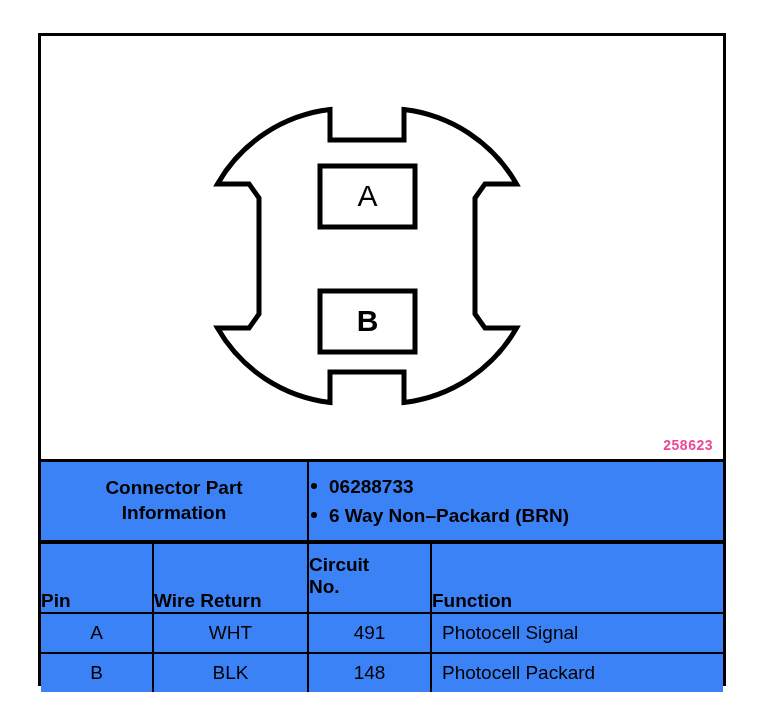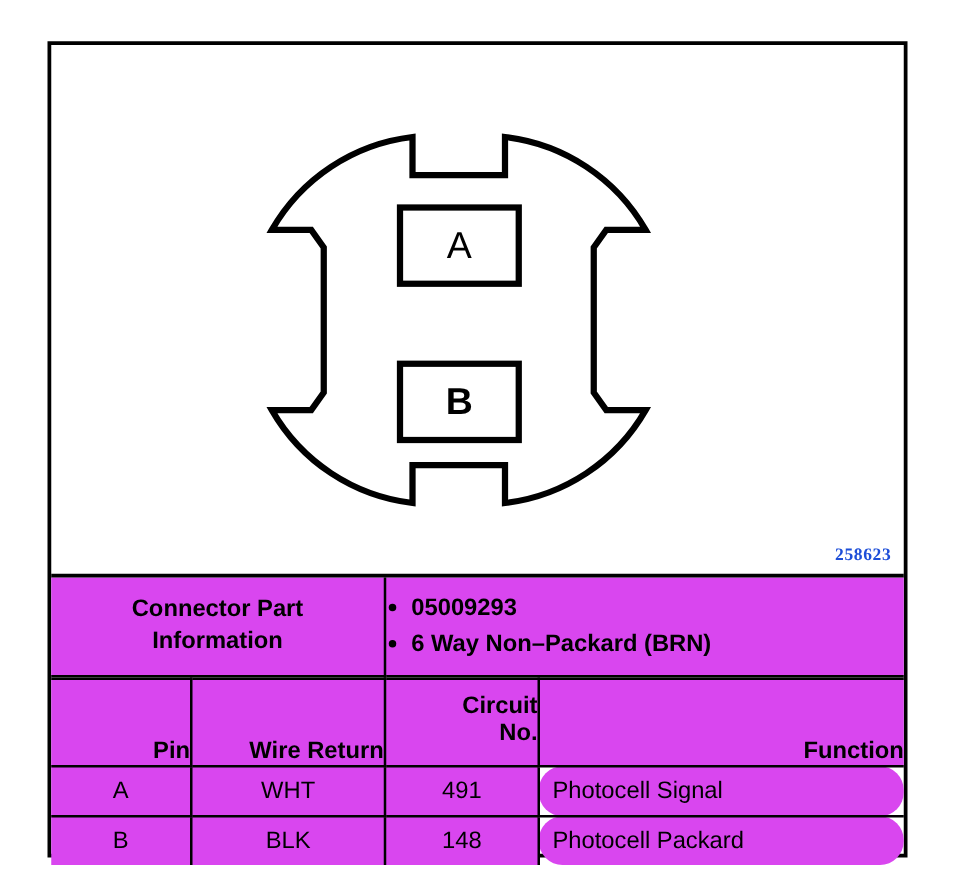--- a/index.html
+++ b/index.html
@@ -43,37 +43,37 @@
     width: 682px;
     height: 423px;
     display: block;
   }
   #ref-number {
     position: absolute;
     right: 10px;
     bottom: 6px;
     font-size: 14px;
     font-weight: bold;
-    font-family: Liberation Serif, serif;
-    color: #1d4ed8;
+    font-family: Liberation Sans, sans-serif;
+    color: #ec4899;
     letter-spacing: 0.5px;
   }
 
   
   table.grid {
     border-collapse: collapse;
     width: 100%;
     table-layout: fixed;
     font-family: "Liberation Sans", sans-serif;
   }
   table.grid td, table.grid th {
     border: 2px solid #000;
     padding: 0;
     color: #000;
-    background: #d946ef;
+    background: #3b82f6;
   }
   
   table.grid tr td:first-child,
   table.grid tr th:first-child { border-left: none; }
   table.grid tr td:last-child,
   table.grid tr th:last-child { border-right: none; }
 
   #part-info-table tr:first-child td { border-top: none; }
   #pin-table tr:last-child td { border-bottom: none; }
 
@@ -111,40 +111,39 @@
     top: 11px;
     width: 6px;
     height: 6px;
     background: #000;
     border-radius: 50%;
   }
 
   th.colhead {
     font-size: 19px;
     font-weight: bold;
-    text-align: right;
+    text-align: left;
     vertical-align: bottom;
     height: 64px;
     padding: 4px 4px 8px 4px;
     line-height: 1.15;
   }
   th.colhead.two-line { vertical-align: middle; padding-bottom: 4px;}
 
   td.datacell {
     font-size: 19px;
     font-weight: normal;
     text-align: center;
     height: 38px;
     padding: 2px 4px;
     line-height: 1.1;
   }
   td.datacell.fn {
     text-align: left;
     padding-left: 10px;
-    border-radius: 19px;
   }
 
   .col-pin      { width: 112px; }
   .col-wire     { width: 155px; }
   .col-circuit  { width: 123px; }
   .col-function { width: auto; }
 </style>
 </head>
 <body>
 
@@ -191,21 +190,21 @@
 
   <table class="grid" id="part-info-table">
     <tbody>
       <tr>
         <td class="cell-partinfo-label" colspan="1">
           <div>Connector Part</div>
           <div>Information</div>
         </td>
         <td class="cell-partinfo-values">
           <ul class="bullets">
-            <li>05009293</li>
+            <li>06288733</li>
             <li>6 Way Non–Packard (BRN)</li>
           </ul>
         </td>
       </tr>
     </tbody>
     <colgroup>
       <col style="width:267px">
       <col>
     </colgroup>
   </table>

